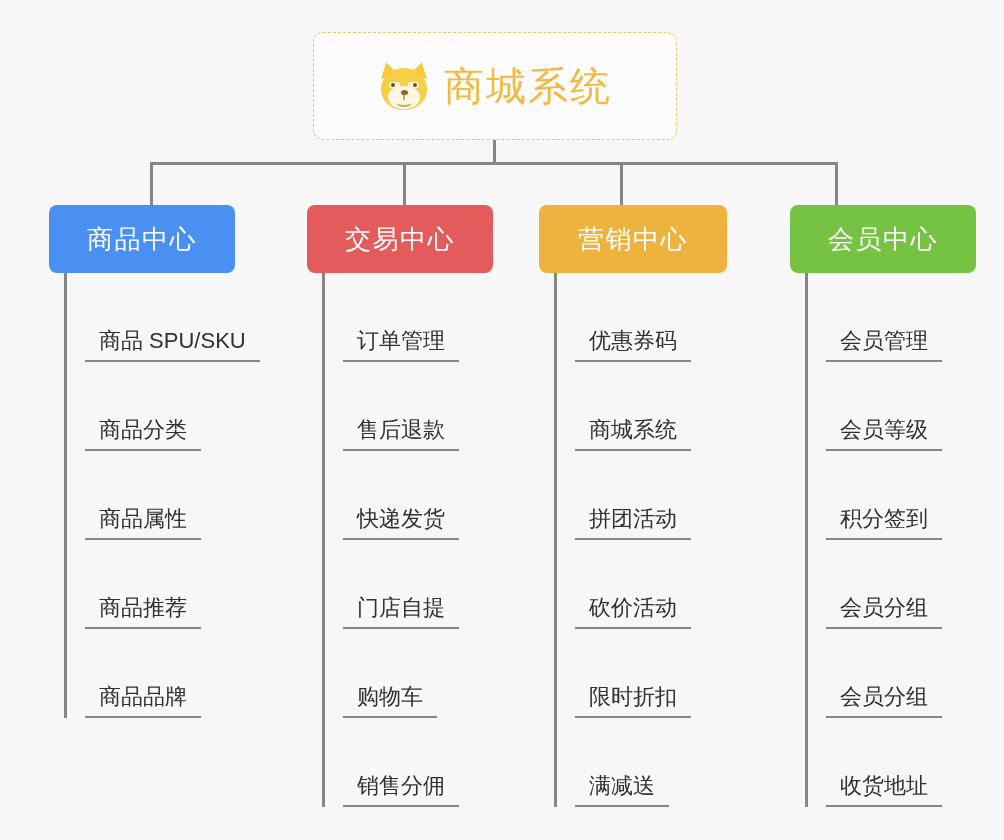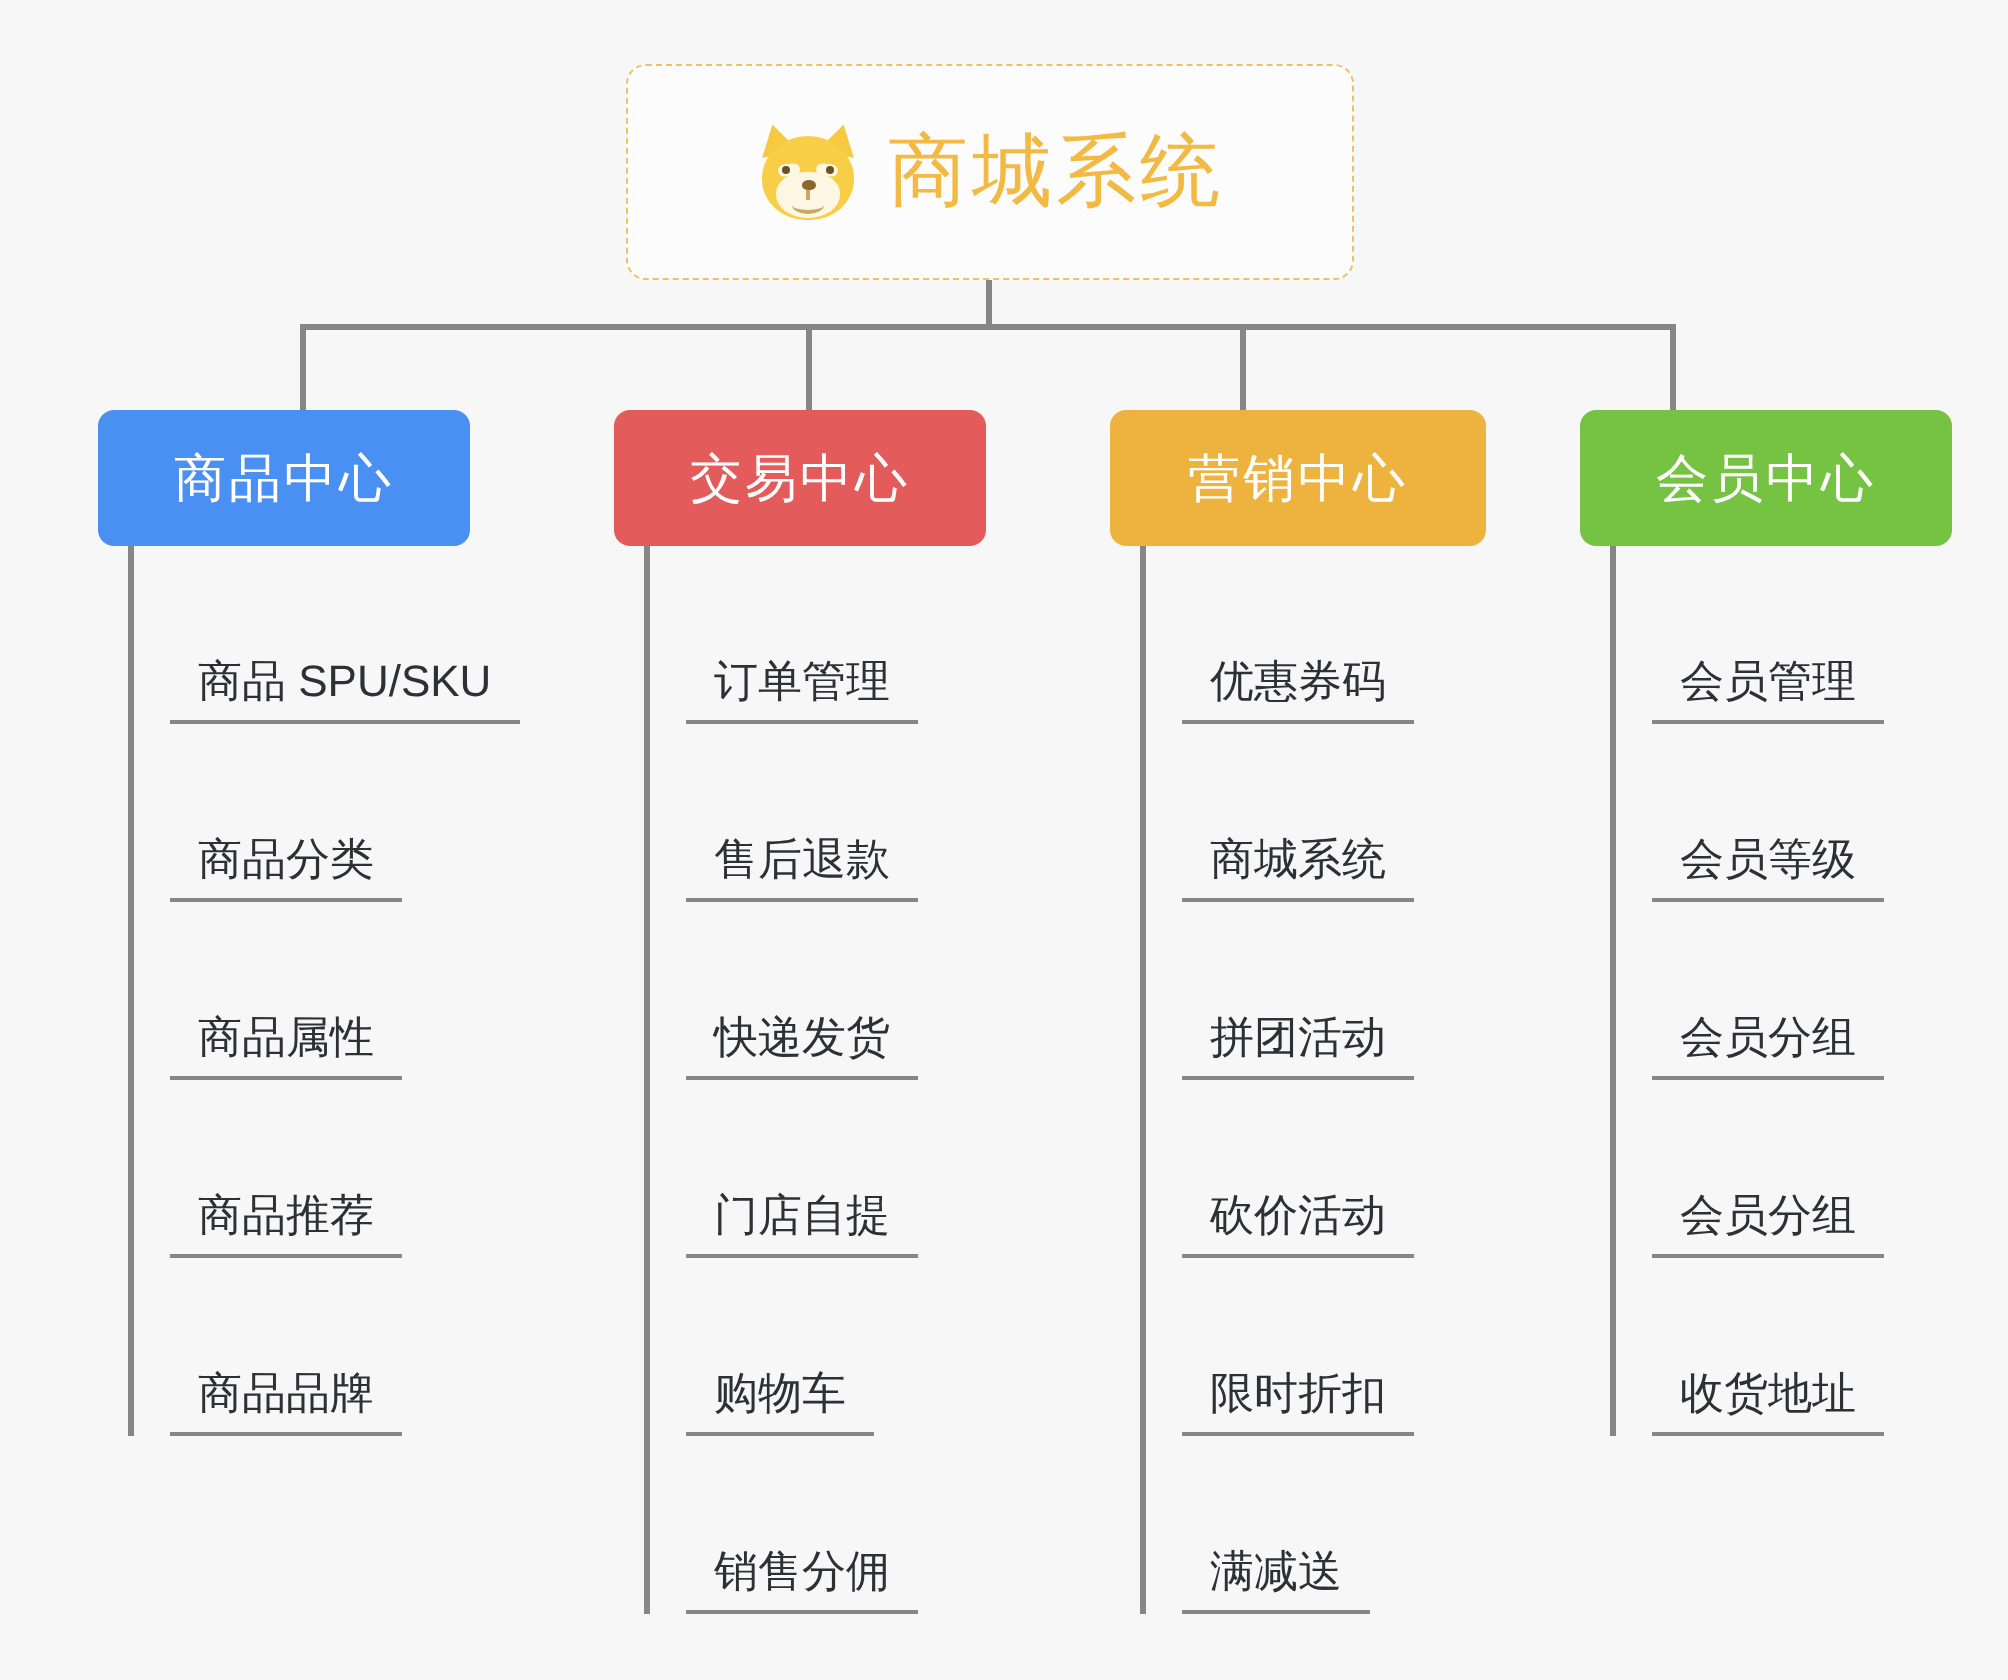--- a/index.html
+++ b/index.html
@@ -139,21 +139,21 @@
   .conn-drop.d3 { left: 620px; }
   .conn-drop.d4 { left: 835px; }
 
   
   .column {
     position: absolute;
     top: 205px;
   }
   .col1 { left: 49px;  }
   .col2 { left: 307px; }
-  .col3 { left: 555px; }
+  .col3 { left: 539px; }
   .col4 { left: 790px; }
 
   .cat-header {
     height: 68px;
     border-radius: 8px;
     display: flex;
     align-items: center;
     justify-content: center;
     color: #ffffff;
     font-size: 26px;
@@ -299,20 +299,23 @@
       <span>会员中心</span>
     </div>
     <div class="leaf-list" style="border-left-color: rgb(134, 134, 134);">
       <div class="leaf-item">
           <span class="leaf-label" style="border-bottom-color: rgb(134, 134, 134);">会员管理</span>
         </div>
       <div class="leaf-item">
           <span class="leaf-label" style="border-bottom-color: rgb(134, 134, 134);">会员等级</span>
         </div>
       <div class="leaf-item">
+          <span class="leaf-label" style="border-bottom-color: rgb(134, 134, 134);">积分签到</span>
+        </div>
+      <div class="leaf-item">
           <span class="leaf-label" style="border-bottom-color: rgb(134, 134, 134);">会员分组</span>
         </div>
       <div class="leaf-item">
           <span class="leaf-label" style="border-bottom-color: rgb(134, 134, 134);">会员分组</span>
         </div>
       <div class="leaf-item">
           <span class="leaf-label" style="border-bottom-color: rgb(134, 134, 134);">收货地址</span>
         </div>
     </div>
   </div>

